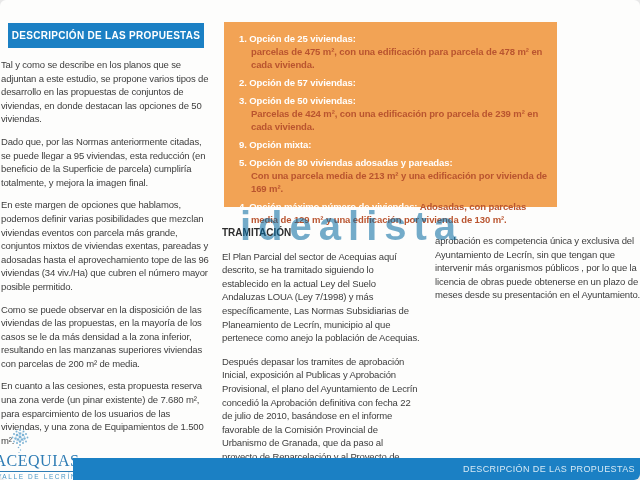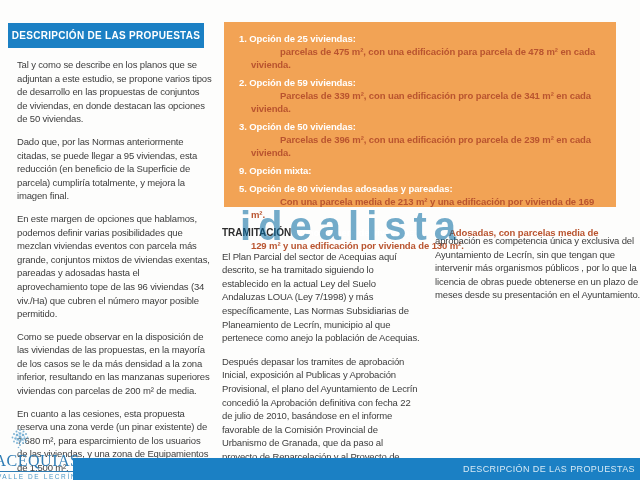--- a/index.html
+++ b/index.html
@@ -1,46 +1,46 @@
 <!DOCTYPE html>
 <html><head>
 <meta charset="utf-8">
 <style>
   html,body { margin:0; padding:0; background:#e8e8e8; }
   .page {
     position:relative; width:640px; height:480px; margin:0 auto;
     background:#fdfdfc; overflow:hidden;
-    font-family:"Liberation Sans", sans-serif; color:#3d3d3d;
+    font-family:"Liberation Sans", sans-serif; color:#3d3d3d;border-radius:6px;
   }
 
   
   .header-box {
     position:absolute; left:8px; top:23px; width:196px; height:25px;
     background:#1b80c4; color:#ffffff;
     display:flex; align-items:center; justify-content:center;
     font-size:10px; font-weight:bold; letter-spacing:0.3px;
   }
 
   
   .left-col {
     position:absolute; left:1px; top:58px; width:211px;
     font-size:9.5px; line-height:13.6px; letter-spacing:-0.15px;
   }
-  .left-col p { margin:0 0 9px 0;padding-left:16px; }
+  .left-col p { margin:0 0 9px 0; }
 
   
   .options-box {
-    position:absolute; left:224px; top:22px; width:392px; height:185px;
+    position:absolute; left:224px; top:22px; width:333px; height:185px;
     background:#f2a355; box-sizing:border-box;
     padding:10px 6px 0 15px;
     font-size:9.5px; line-height:13px; font-weight:bold; letter-spacing:-0.1px;
   }
   .option { margin-bottom:5px; padding-left:12px; }
   .opt-title { color:#ffffff; display:block; text-indent:-12px; }
-  .opt-detail { color:#b9542f;margin-left:29px; }
+  .opt-detail { color:#b9542f; }
   .option.run-in { text-indent:-12px; }
   .option.run-in .opt-title { display:inline; text-indent:0; }
 
   
   .tram-col {
     position:absolute; width:198px;
     font-size:9.5px; line-height:13.6px; letter-spacing:-0.15px;
   }
   .tram-col p { margin:0 0 10px 0; }
   .col2 { left:222px; top:226px; }
@@ -88,26 +88,25 @@
   <div class="header-box">
     <span>DESCRIPCIÓN DE LAS PROPUESTAS</span>
   </div>
 
   <div class="options-box">
     <div class="option">
       <span class="opt-title">1. Opción de 25 viviendas:</span>
       <span class="opt-detail">parcelas de 475 m², con una edificación para parcela de 478 m² en cada vivienda.</span>
     </div>
     <div class="option">
-      <span class="opt-title">2. Opción de 59 viviendas:</span>
-      <span class="opt-detail">Parcelas de 339 m², con uan edificación pro parcela de 341 m² en cada vivienda.</span>
+      <span class="opt-title">2. Opción de 57 viviendas:</span>
     </div>
     <div class="option">
       <span class="opt-title">3. Opción de 50 viviendas:</span>
-      <span class="opt-detail">Parcelas de 396 m², con una edificación pro parcela de 239 m² en cada vivienda.</span>
+      <span class="opt-detail">Parcelas de 424 m², con una edificación pro parcela de 239 m² en cada vivienda.</span>
     </div>
     <div class="option">
       <span class="opt-title">9. Opción mixta:</span>
     </div>
     <div class="option">
       <span class="opt-title">5. Opción de 80 viviendas adosadas y pareadas:</span>
       <span class="opt-detail">Con una parcela media de 213 m² y una edificación por vivienda de 169 m².</span>
     </div>
     <div class="option run-in">
       <span class="opt-title">4. Opción máximo número de viviendas:</span>

